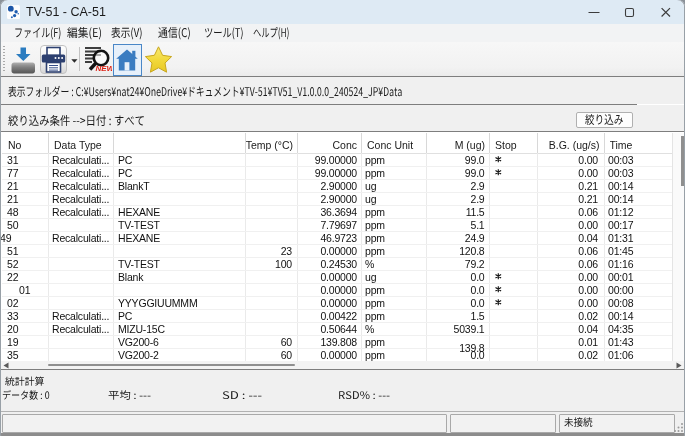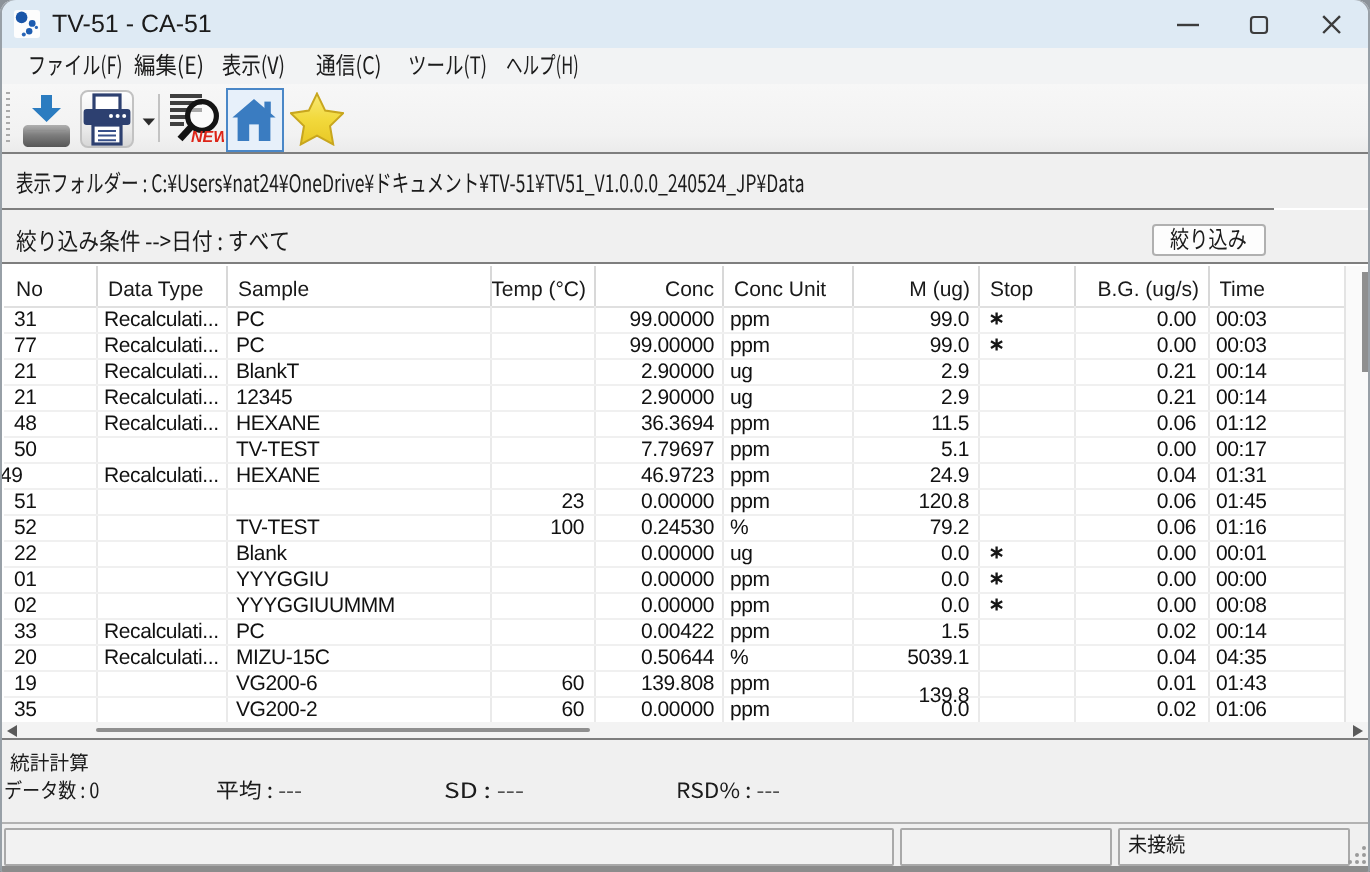--- a/index.html
+++ b/index.html
@@ -103,21 +103,20 @@
 <div class="ab" style="left:0;top:104px;width:637px;height:1px;background:#7e7e7e"></div>
 
 <div class="ab" style="left:1px;top:105px;width:683px;height:26px;background:#f0f0f0"></div>
 <div class="ab" style="left:575.5px;top:111.5px;width:55px;height:14.5px;background:#fdfdfd;border:1px solid #b0b0b0;border-radius:2px"></div>
 <div class="ab" style="left:0;top:131px;width:685px;height:1px;background:#7e7e7e"></div>
 
 <div class="ab" style="left:1px;top:132px;width:683px;height:237px;background:#fff"></div>
 <div class="ab" style="left:2px;top:153px;width:670px;height:1px;background:#e0e0e0"></div>
 <div class="hc" style="left:8px;top:138.7px;width:39px">No</div>
 <div class="hc" style="left:54px;top:138.7px;width:58px">Data Type</div>
-<div class="hc" style="left:119px;top:138.7px;width:124.5px">Sample</div>
 <div class="hc r" style="left:244.5px;top:138.7px;width:48.5px">Temp (°C)</div>
 <div class="hc r" style="left:297px;top:138.7px;width:60px">Conc</div>
 <div class="hc" style="left:367px;top:138.7px;width:57.5px">Conc Unit</div>
 <div class="hc r" style="left:425.5px;top:138.7px;width:59.5px">M (ug)</div>
 <div class="hc" style="left:495px;top:138.7px;width:41px">Stop</div>
 <div class="hc r" style="left:537px;top:138.7px;width:62.5px">B.G. (ug/s)</div>
 <div class="hc" style="left:609.5px;top:138.7px;width:61.5px">Time</div>
 <div class="vl" style="left:48px;top:132.5px;height:20.5px;background:#d8d8d8"></div>
 <div class="vl" style="left:113px;top:132.5px;height:20.5px;background:#d8d8d8"></div>
 <div class="vl" style="left:244.5px;top:132.5px;height:20.5px;background:#d8d8d8"></div>
@@ -165,21 +164,20 @@
 <div class="tc" style="left:52px;top:179.5px;width:60px">Recalculati...</div>
 <div class="tc" style="left:118px;top:179.5px;width:125.5px">BlankT</div>
 <div class="tc r" style="left:297px;top:179.5px;width:60px">2.90000</div>
 <div class="tc" style="left:365px;top:179.5px;width:59.5px">ug</div>
 <div class="tc r" style="left:425.5px;top:179.5px;width:59.0px">2.9</div>
 <div class="tc r" style="left:537px;top:179.5px;width:61.0px">0.21</div>
 <div class="tc" style="left:608.0px;top:179.5px;width:63.0px">00:14</div>
 <div class="hl" style="left:2px;top:205.0px;width:670px"></div>
 <div class="tc" style="left:7px;top:192.5px;width:40px">21</div>
 <div class="tc" style="left:52px;top:192.5px;width:60px">Recalculati...</div>
-<div class="tc" style="left:118px;top:192.5px;width:125.5px">12345</div>
 <div class="tc r" style="left:297px;top:192.5px;width:60px">2.90000</div>
 <div class="tc" style="left:365px;top:192.5px;width:59.5px">ug</div>
 <div class="tc r" style="left:425.5px;top:192.5px;width:59.0px">2.9</div>
 <div class="tc r" style="left:537px;top:192.5px;width:61.0px">0.21</div>
 <div class="tc" style="left:608.0px;top:192.5px;width:63.0px">00:14</div>
 <div class="hl" style="left:2px;top:218.0px;width:670px"></div>
 <div class="tc" style="left:7px;top:205.5px;width:40px">48</div>
 <div class="tc" style="left:52px;top:205.5px;width:60px">Recalculati...</div>
 <div class="tc" style="left:118px;top:205.5px;width:125.5px">HEXANE</div>
 <div class="tc r" style="left:297px;top:205.5px;width:60px">36.3694</div>
@@ -226,22 +224,21 @@
 <div class="tc" style="left:118px;top:270.5px;width:125.5px">Blank</div>
 <div class="tc r" style="left:297px;top:270.5px;width:60px">0.00000</div>
 <div class="tc" style="left:365px;top:270.5px;width:59.5px">ug</div>
 <div class="tc r" style="left:425.5px;top:270.5px;width:59.0px">0.0</div>
 <svg class="ab" style="left:494.5px;top:273.2px" width="7" height="7">
       <path d="M3.3 0.3v6M0.5 1.6l5.6 3.4M6.1 1.6L0.5 5" stroke="#161616" stroke-width="1.15" fill="none"></path>
     </svg>
 <div class="tc r" style="left:537px;top:270.5px;width:61.0px">0.00</div>
 <div class="tc" style="left:608.0px;top:270.5px;width:63.0px">00:01</div>
 <div class="hl" style="left:2px;top:296.0px;width:670px"></div>
-<div class="tc" style="left:7px;top:283.5px;width:16px">01</div>
-<div class="tc" style="left:118px;top:283.5px;width:125.5px">YYYGGIU</div>
+<div class="tc" style="left:19px;top:283.5px;width:16px">01</div>
 <div class="tc r" style="left:297px;top:283.5px;width:60px">0.00000</div>
 <div class="tc" style="left:365px;top:283.5px;width:59.5px">ppm</div>
 <div class="tc r" style="left:425.5px;top:283.5px;width:59.0px">0.0</div>
 <svg class="ab" style="left:494.5px;top:286.2px" width="7" height="7">
       <path d="M3.3 0.3v6M0.5 1.6l5.6 3.4M6.1 1.6L0.5 5" stroke="#161616" stroke-width="1.15" fill="none"></path>
     </svg>
 <div class="tc r" style="left:537px;top:283.5px;width:61.0px">0.00</div>
 <div class="tc" style="left:608.0px;top:283.5px;width:63.0px">00:00</div>
 <div class="hl" style="left:2px;top:309.0px;width:670px"></div>
 <div class="tc" style="left:7px;top:296.5px;width:40px">02</div>

